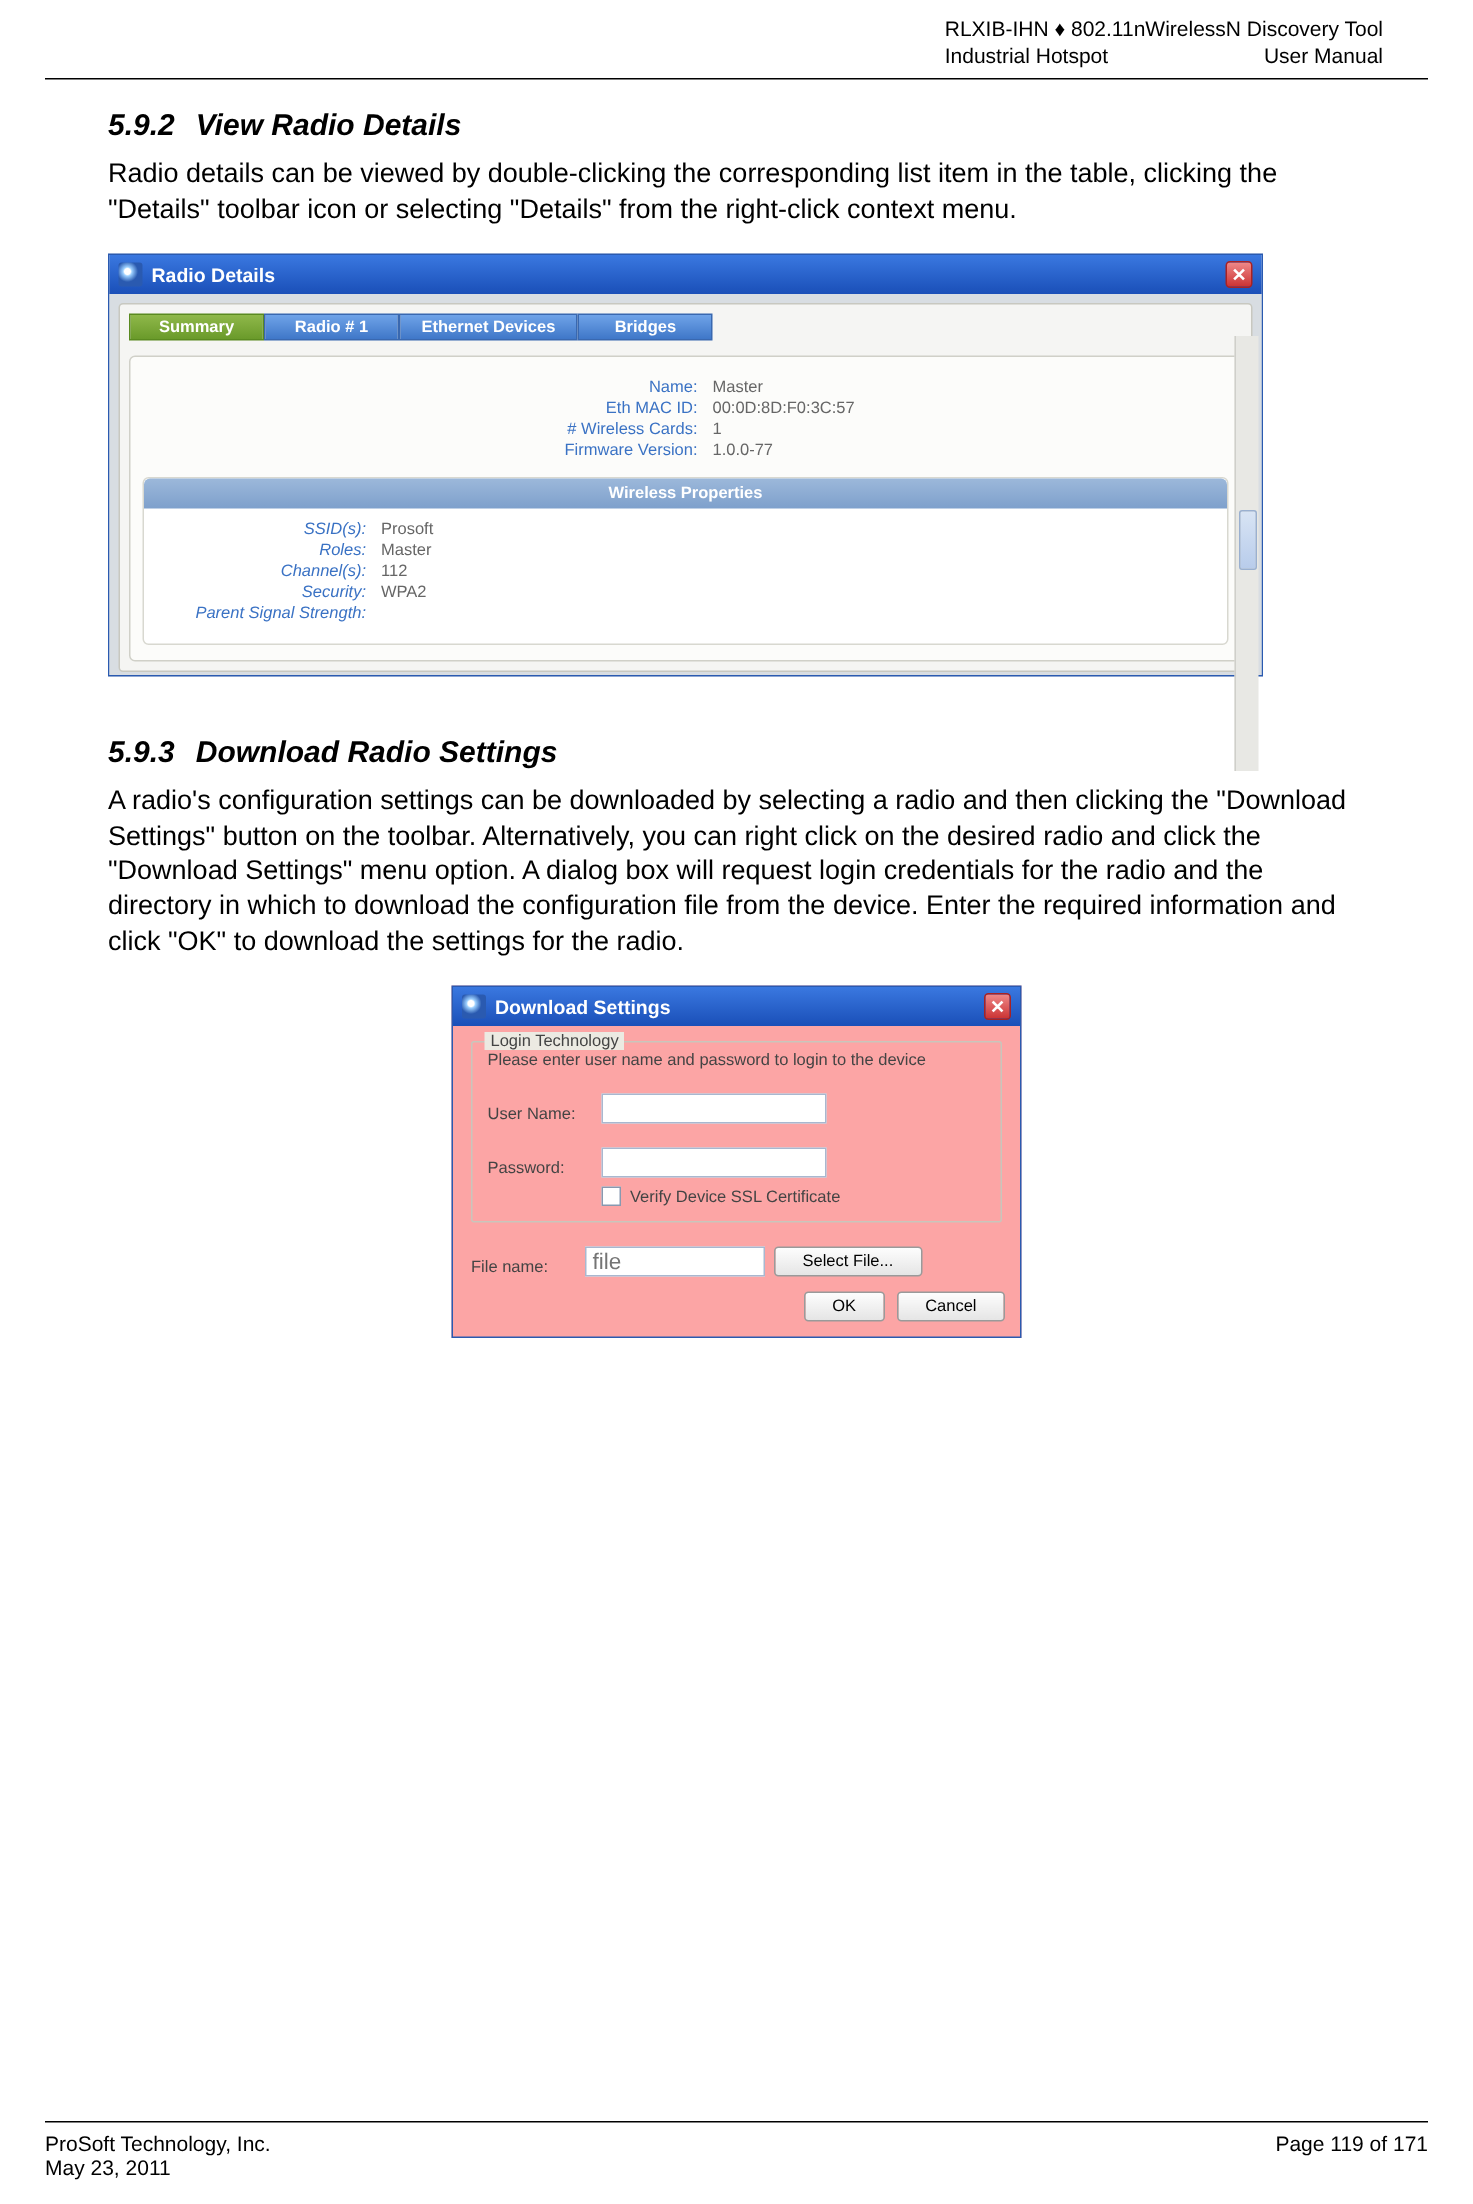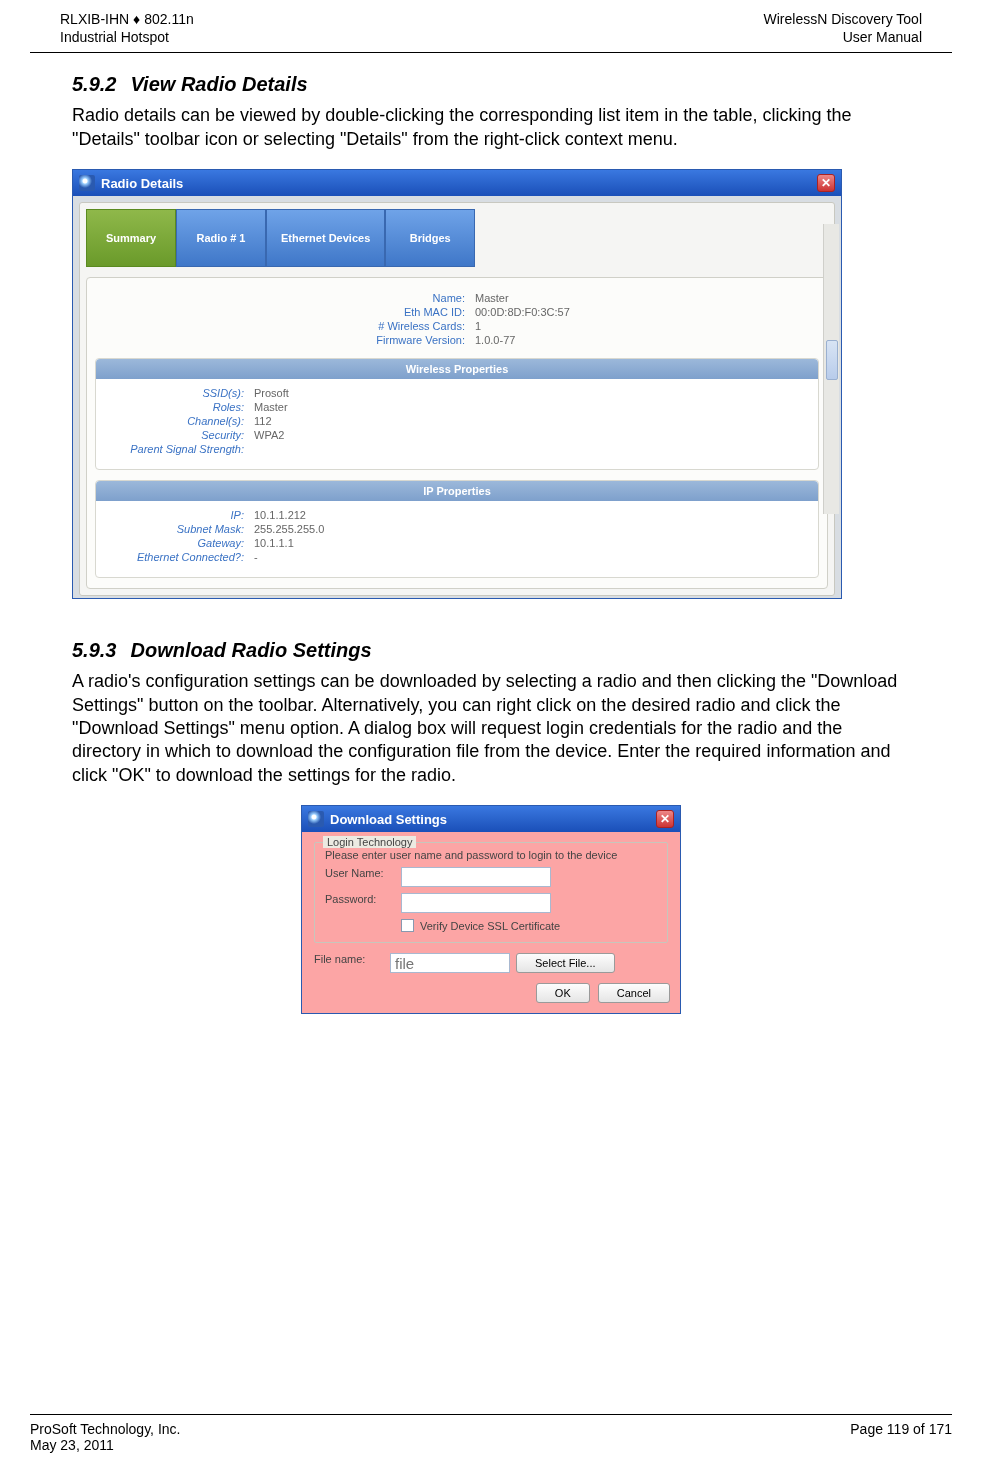--- a/index.html
+++ b/index.html
@@ -6,21 +6,21 @@
   body {
     font-family: Arial, Helvetica, sans-serif;
     background: #fff;
     width: 982px;
     height: 1469px;
     position: relative;
     color: #000;
   }
   .page-header {
     display: flex;
-    justify-content: space-between;
+    justify-content: flex-end;
     padding: 10px 30px 6px 30px;
     font-size: 14px;
     border-bottom: 1.5px solid #000;
     margin: 0 30px;
   }
   .page-header .left, .page-header .right { line-height: 1.3; }
   .page-header .right { text-align: right; }
   .content {
     padding: 20px 72px 0 72px;
   }
@@ -79,21 +79,21 @@
   }
   .tabs {
     display: flex;
     gap: 0;
     margin-bottom: 10px;
   }
   .tab {
     color: #fff;
     font-size: 11px;
     font-weight: bold;
-    padding: 22px 14px;
+    padding: 2px 14px;
     background: linear-gradient(#6fa3e8, #3f77c8);
     border: 1px solid #3968b0;
     min-width: 90px;
     text-align: center;
   }
   .tab.active {
     background: linear-gradient(#8fb84a, #6a9a2a);
     border: 1px solid #5a8a20;
   }
   .summary-card {
@@ -169,21 +169,21 @@
     margin-bottom: 10px;
     position: relative;
   }
   .fieldset .legend {
     position: absolute;
     top: -7px; left: 8px;
     background: #eceae2;
     padding: 0 4px;
     font-size: 11px;
   }
-  .frow { display:flex; align-items:flex-start; margin-top:6px; gap:6px; }
+  .frow { display:flex; align-items:flex-end; margin-top:16px; gap:6px; }
   .frow label { width: 70px; }
   .tinput {
     border: 1px solid #a8b8d0;
     background: #fff;
     height: 20px;
     width: 150px;
     padding: 0 4px;
     font-size:15px;
   }
   .tinput.file { color:#bbb; width: 120px; }
@@ -279,33 +279,20 @@
                 <div class="k">Roles:</div>
                   <div class="v">Master</div>
                 <div class="k">Channel(s):</div>
                   <div class="v">112</div>
                 <div class="k">Security:</div>
                   <div class="v">WPA2</div>
                 <div class="k">Parent Signal Strength:</div>
                   <div class="v"></div>
               </div>
             </div>
-            <div class="panel">
-              <div class="panel-h">IP Properties</div>
-              <div class="panel-body">
-                <div class="k">IP:</div>
-                  <div class="v">10.1.1.212</div>
-                <div class="k">Subnet Mask:</div>
-                  <div class="v">255.255.255.0</div>
-                <div class="k">Gateway:</div>
-                  <div class="v">10.1.1.1</div>
-                <div class="k">Ethernet Connected?:</div>
-                  <div class="v">-</div>
-              </div>
-            </div>
           </div>
         </div>
       </div>
     </div>
   </div>
 
   <div class="section-title">
     <span class="num">5.9.3</span><span>Download Radio Settings</span>
   </div>
   <p class="body-text">A radio's configuration settings can be downloaded by selecting a radio and then clicking the "Download Settings" button on the toolbar. Alternatively, you can right click on the desired radio and click the "Download Settings" menu option. A dialog box will request login credentials for the radio and the directory in which to download the configuration file from the device. Enter the required information and click "OK" to download the settings for the radio.</p>

